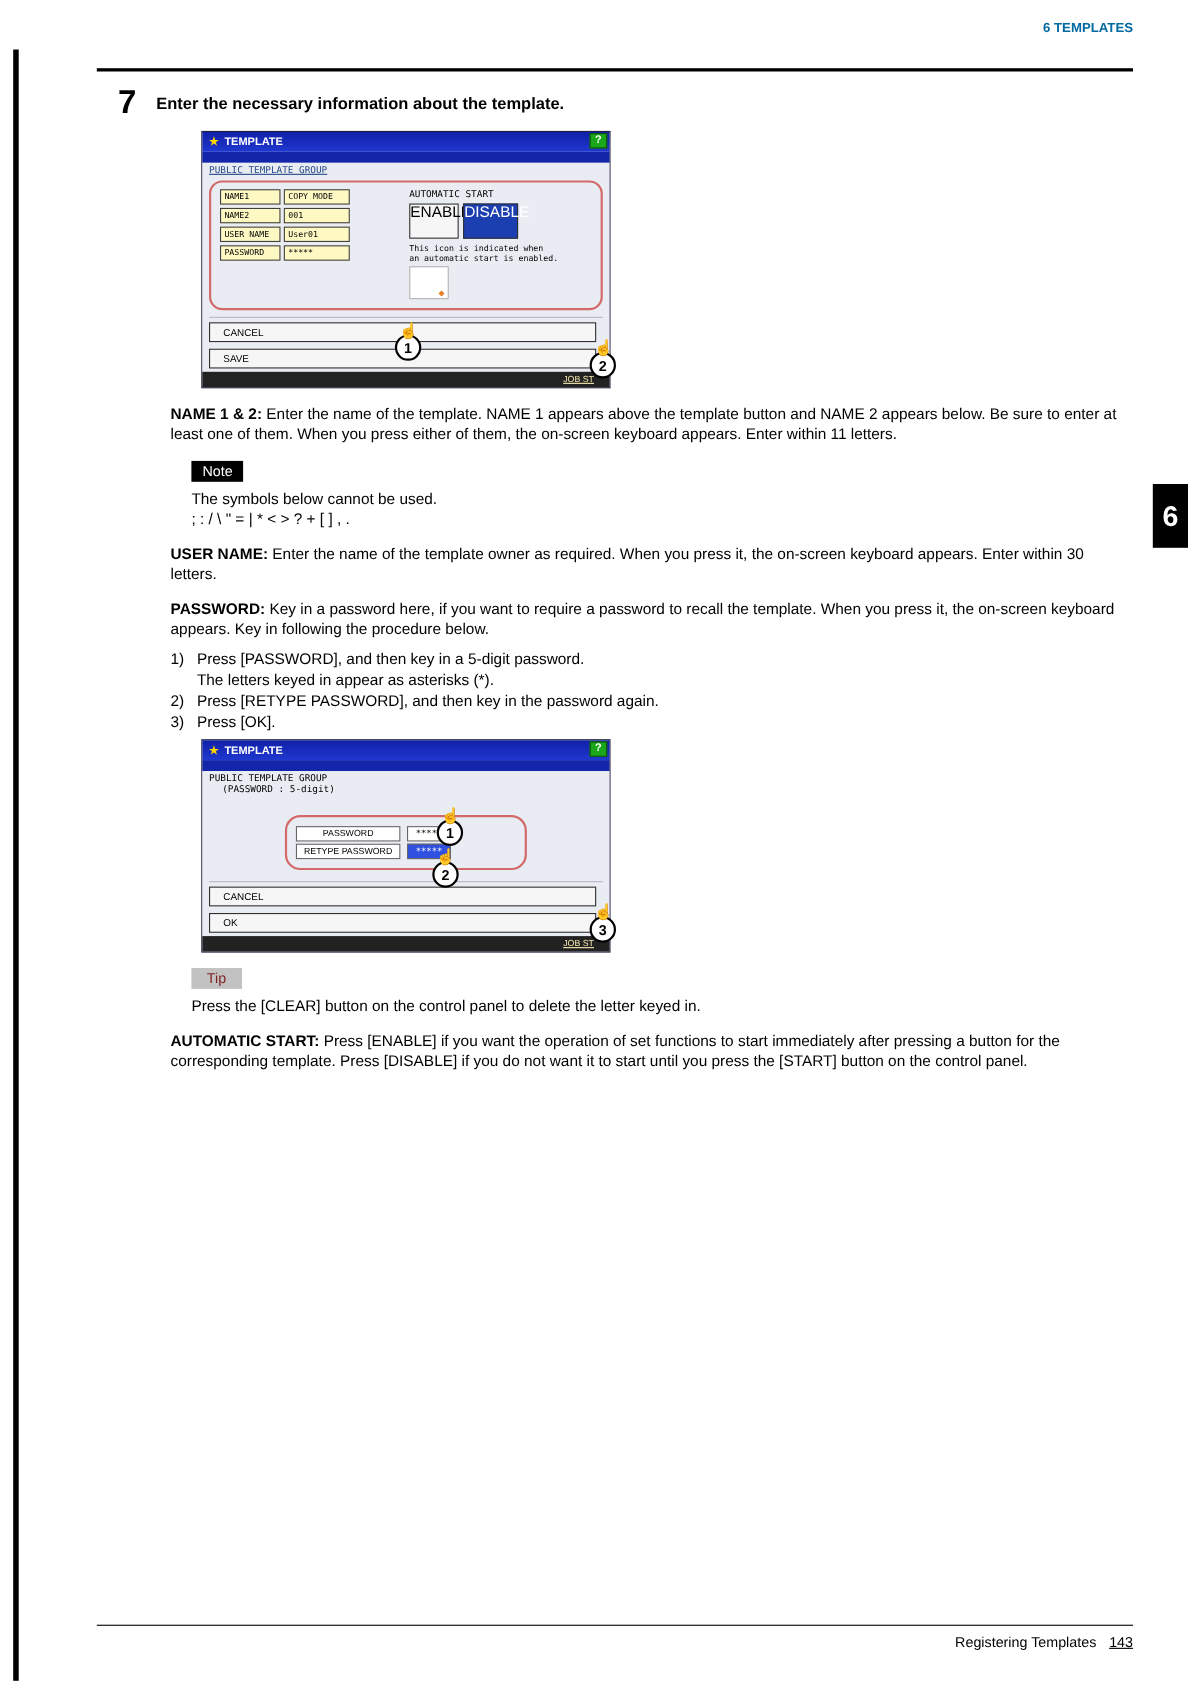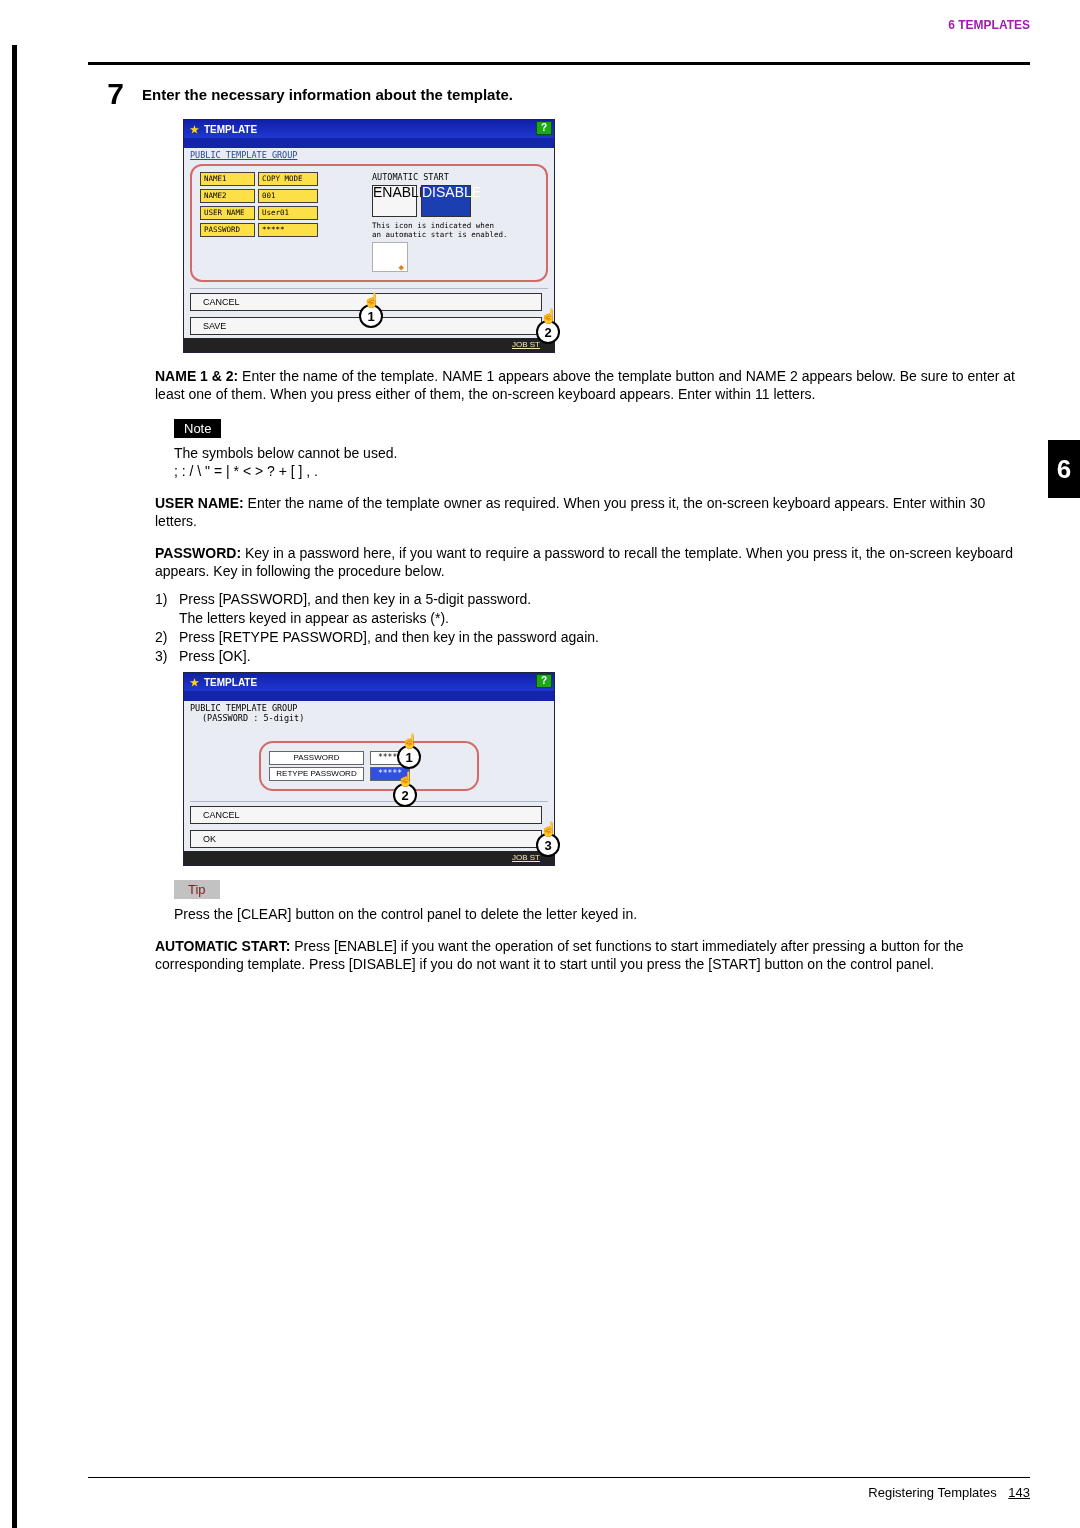--- a/index.html
+++ b/index.html
@@ -12,21 +12,21 @@
     font-size: 14px;
     width: 1080px;
   }
   .page {
     width: 1080px;
     height: 1528px;
     position: relative;
   }
   .header {
     text-align: right;
-    color: #a21caf;
+    color: #0369a1;
     font-weight: bold;
     font-size: 12px;
     padding: 18px 50px 30px 0;
   }
   .top-rule {
     margin: 0 50px 0 88px;
     height: 3px;
     background: #000;
   }
   .content {
@@ -123,21 +123,21 @@
     padding: 6px 8px 8px 8px;
     margin: 4px 0 0 0;
     display: flex;
     background: #eaecf3;
   }
   .col-l { flex: 1; padding-right: 6px; }
   .col-r { flex: 1; }
   .kv { display: flex; margin-bottom: 3px; }
   .kb {
     border: 1px solid #404040;
-    background: #fde047;
+    background: #fef9c3;
     height: 14px;
     line-height: 12px;
     font-size: 7.5px;
     padding: 0 3px;
     display: inline-block;
   }
   .klabel { width: 55px; }
   .kval   { width: 60px; margin-left: 3px; }
   .auto-title { font-size: 8.5px; margin-bottom: 3px; }
   .auto-row { display: flex; gap: 4px; margin-bottom: 4px; }

